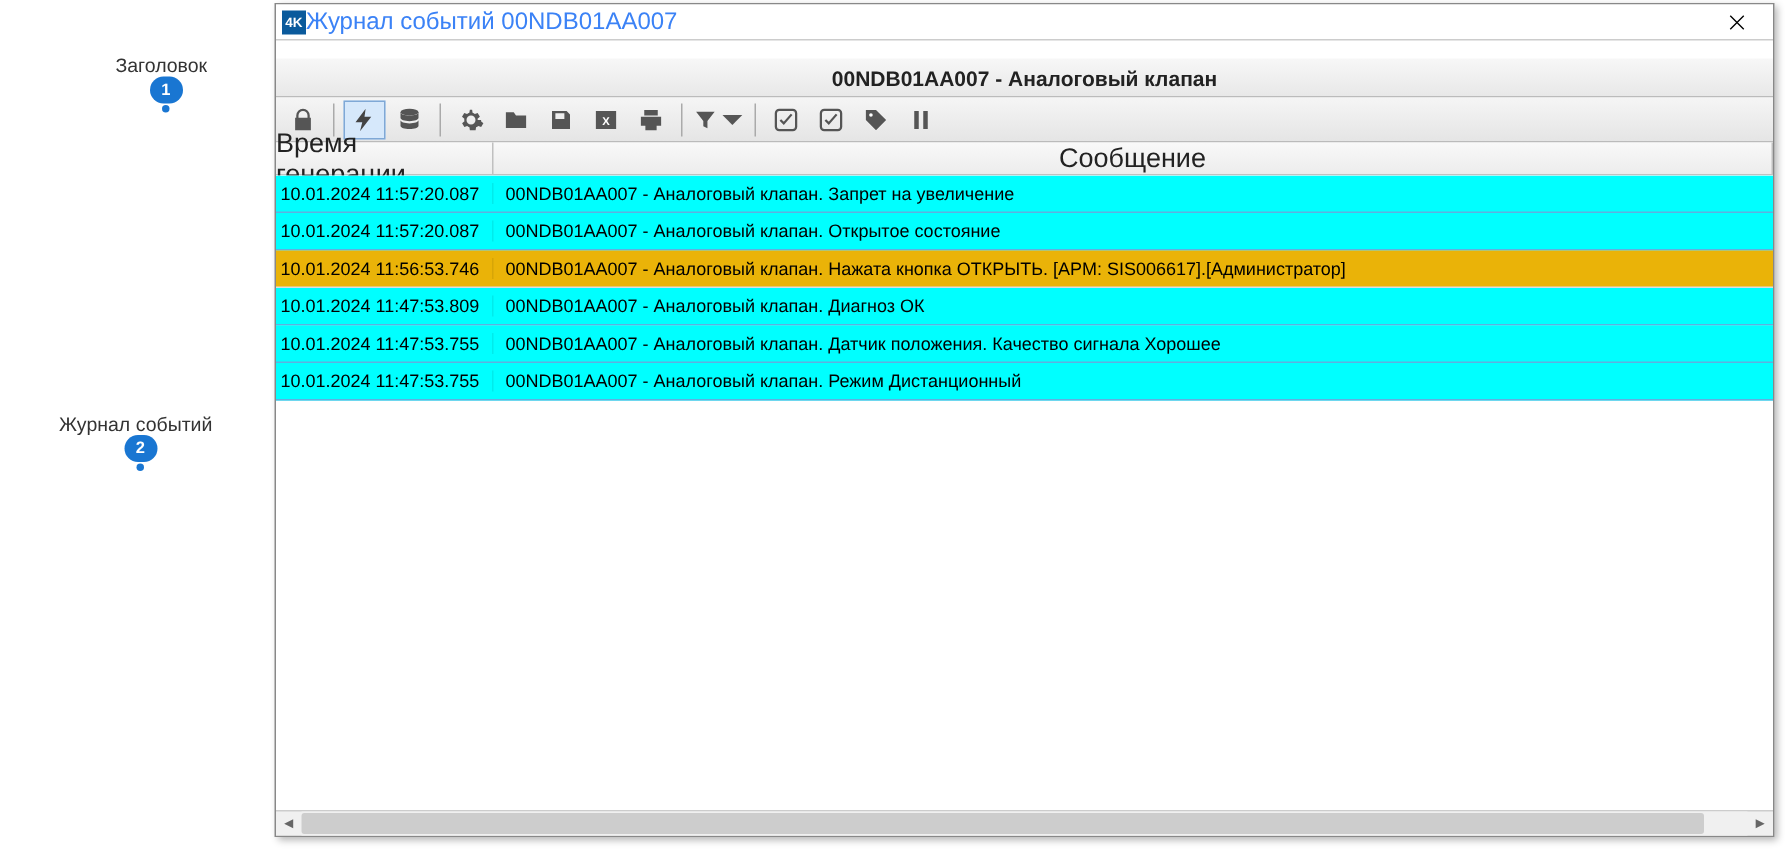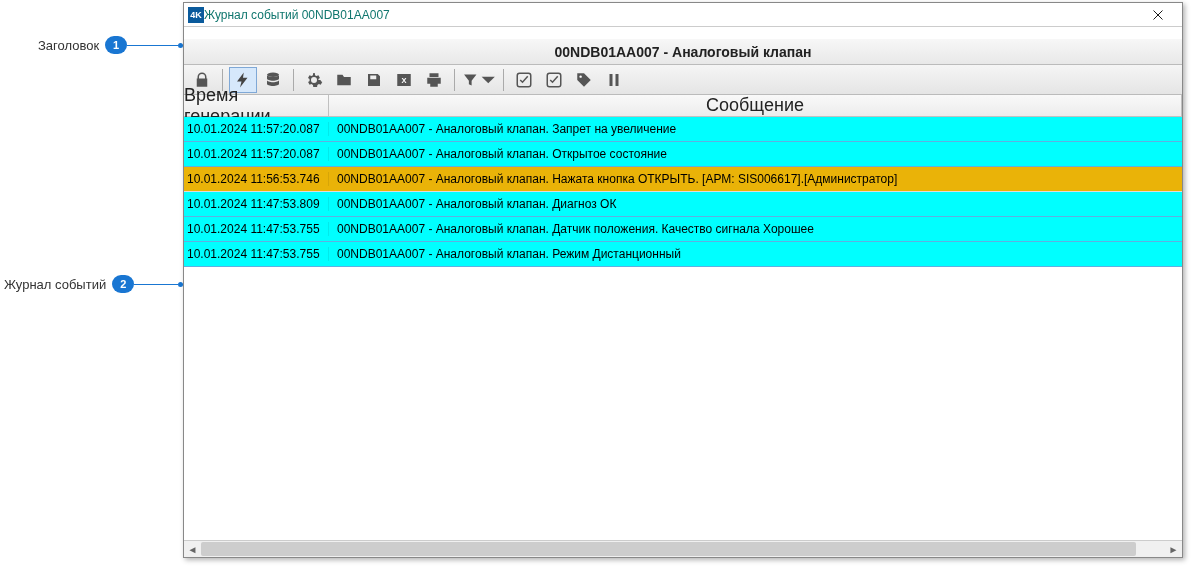--- a/index.html
+++ b/index.html
@@ -16,20 +16,21 @@
       position: absolute;
       left: 0;
       top: 0;
       width: 183px;
       height: 560px;
     }
     .annotation {
       position: absolute;
       display: flex;
       align-items: center;
+      flex-direction: column;
     }
     .annotation-label {
       color: #333;
       font-size: 13px;
       text-align: right;
       padding-right: 6px;
     }
     .annotation-badge {
       width: 22px;
       height: 18px;
@@ -81,22 +82,22 @@
       color: #fff;
       font-size: 9px;
       font-weight: bold;
       display: flex;
       align-items: center;
       justify-content: center;
       margin-right: 0;
     }
     .titlebar-text {
       flex: 1;
-      font-size: 12px;
-      color: #0f766e;
+      font-size: 16px;
+      color: #3b82f6;
     }
     .titlebar-close {
       width: 40px;
       height: 22px;
       display: flex;
       align-items: center;
       justify-content: center;
       cursor: pointer;
       font-size: 14px;
     }

